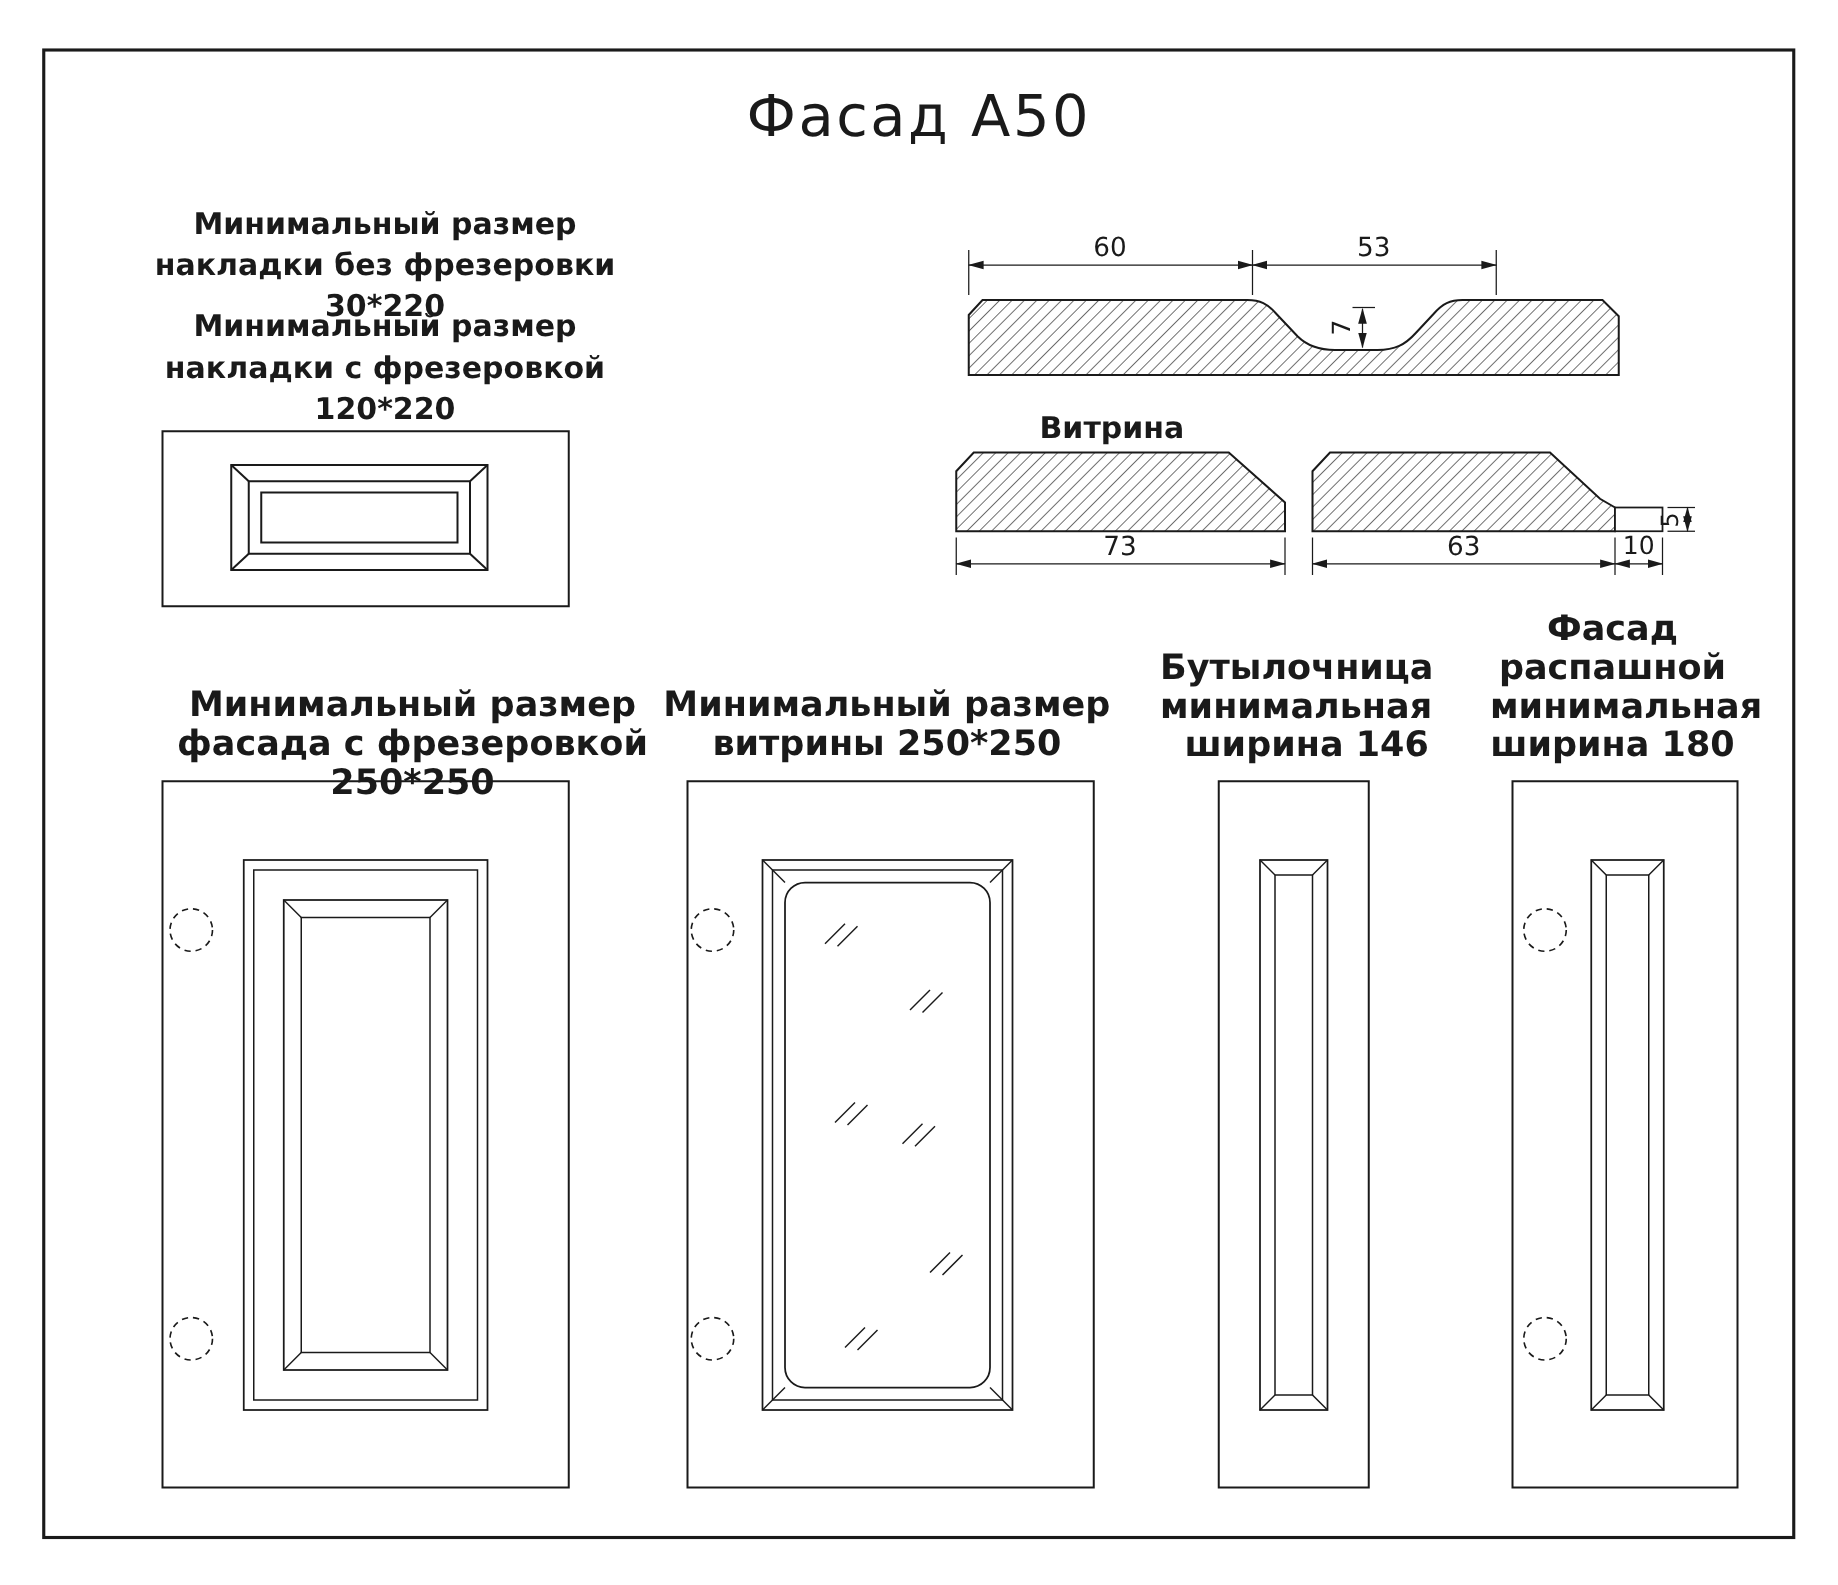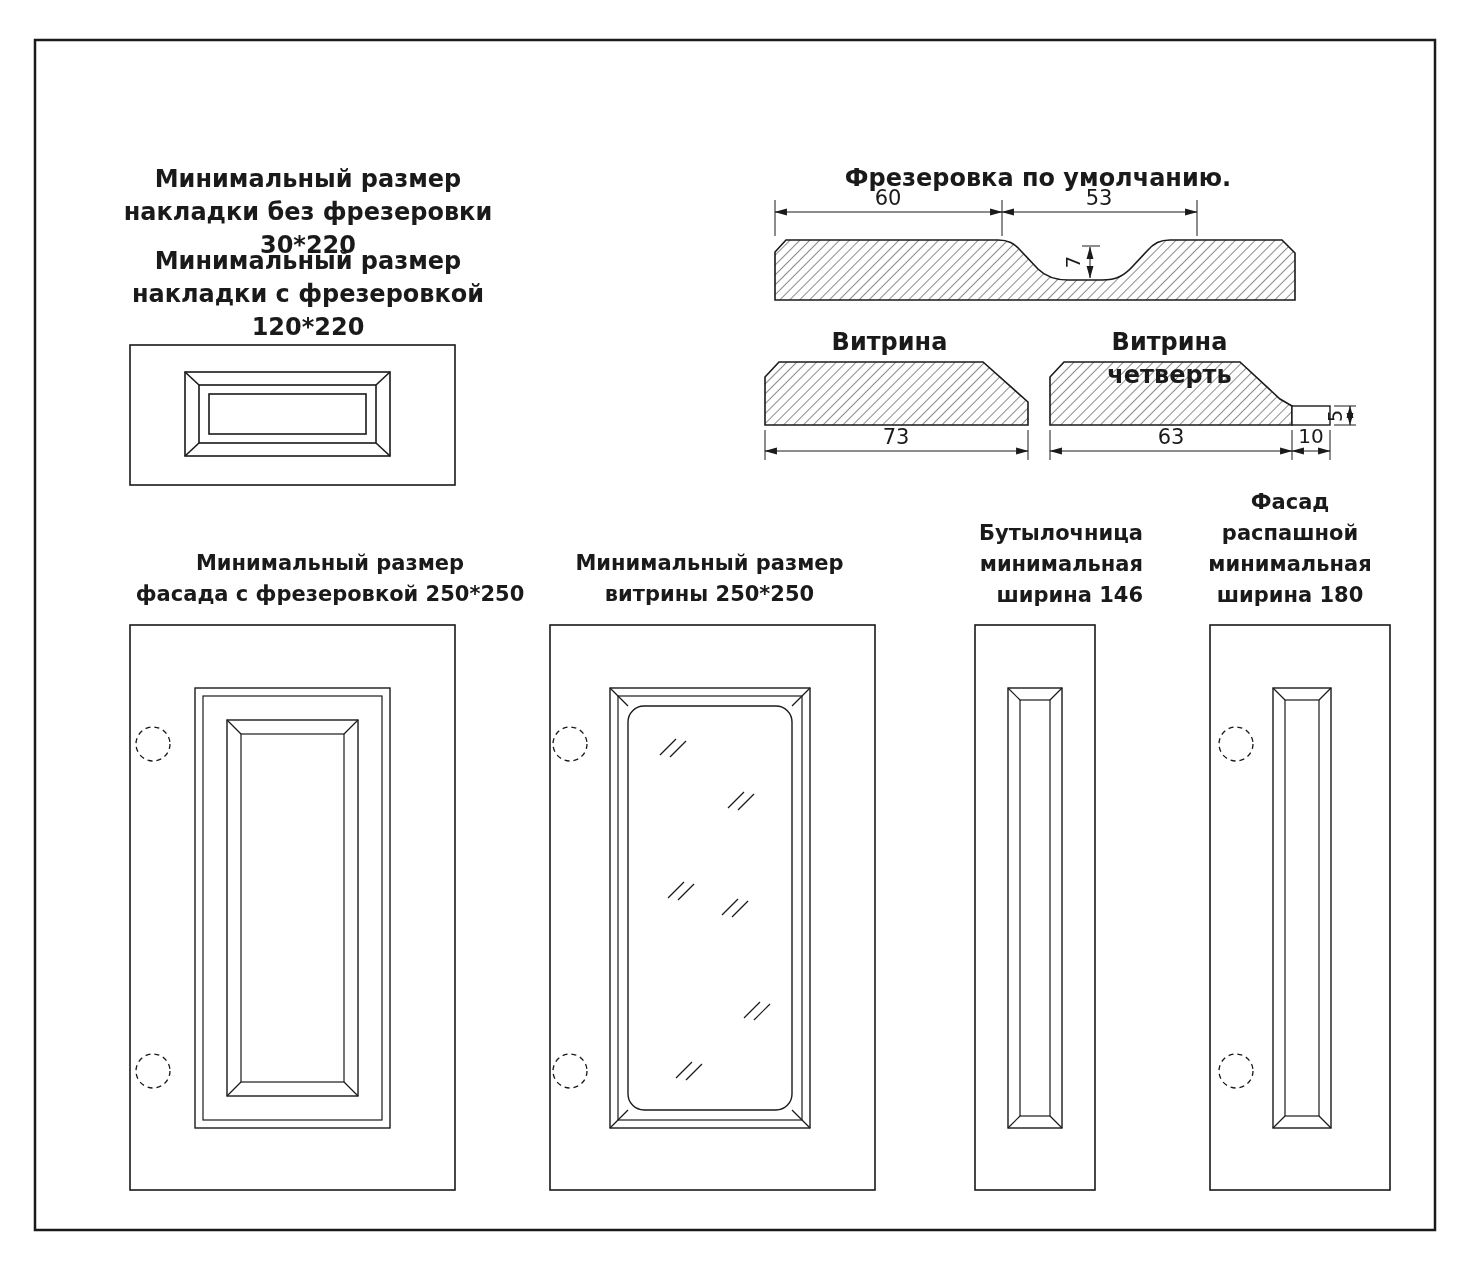--- a/index.html
+++ b/index.html
@@ -4,21 +4,21 @@
 <style>
   html,body{margin:0;padding:0;background:#ffffff;}
   .canvas{
     position:relative;width:1470px;height:1268px;background:#ffffff;
     font-family:"DejaVu Sans",sans-serif;color:#1a1a1a;overflow:hidden;
   }
   .art{position:absolute;left:0;top:0;}
   .label{position:absolute;text-align:center;white-space:pre-line;font-weight:bold;}
   .title{font-size:46px;letter-spacing:2px;font-weight:400;}
   .note{font-size:24px;line-height:33px;}
-  .small-note{font-size:21px;line-height:31px;}
+  .small-note{font-size:28px;line-height:31px;}
   svg text{font-family:"DejaVu Sans",sans-serif;fill:#1a1a1a;}
 </style>
 </head>
 <body>
 
 <div class="canvas">
 
   <svg class="art" width="1470" height="1268" viewBox="0 0 1470 1268">
     <defs>
       <pattern id="hatch" patternUnits="userSpaceOnUse" width="7" height="7" patternTransform="rotate(45)">
@@ -145,32 +145,31 @@
       <rect x="1285" y="700" width="34" height="416" stroke-width="1.2"></rect>
       <line x1="1273" y1="688" x2="1285" y2="700" stroke-width="1.2"></line>
       <line x1="1331" y1="688" x2="1319" y2="700" stroke-width="1.2"></line>
       <line x1="1273" y1="1128" x2="1285" y2="1116" stroke-width="1.2"></line>
       <line x1="1331" y1="1128" x2="1319" y2="1116" stroke-width="1.2"></line>
       <circle cx="1236" cy="744" r="17" stroke-width="1.3" stroke-dasharray="5 4"></circle>
       <circle cx="1236" cy="1071" r="17" stroke-width="1.3" stroke-dasharray="5 4"></circle>
     </g>
   </svg>
 
+  <div class="label title" style="left:0;top:66px;width:1470px;">Фасад А50</div>
 
   <div class="label note" style="left:88px;top:163px;width:440px;">Минимальный размер
 накладки без фрезеровки 30*220</div>
 
   <div class="label note" style="left:88px;top:245px;width:440px;">Минимальный размер
 накладки с фрезеровкой 120*220</div>
 
-  <div class="label note" style="left:788px;top:162px;width:500px;">Фрезеровка по умолчанию.</div>
 
   <div class="label note" style="left:792px;top:326px;width:195px;">Витрина</div>
 
-  <div class="label note" style="left:1052px;top:326px;width:235px;">Витрина четверть</div>
 
   <div class="label small-note" style="left:105px;top:548px;width:450px;">Минимальный размер
 фасада с фрезеровкой  250*250</div>
 
   <div class="label small-note" style="left:492px;top:548px;width:435px;">Минимальный размер
 витрины 250*250</div>
 
   <div class="label small-note" style="left:928px;top:518px;width:215px;text-align:right;">Бутылочница
 минимальная
 ширина 146</div>

